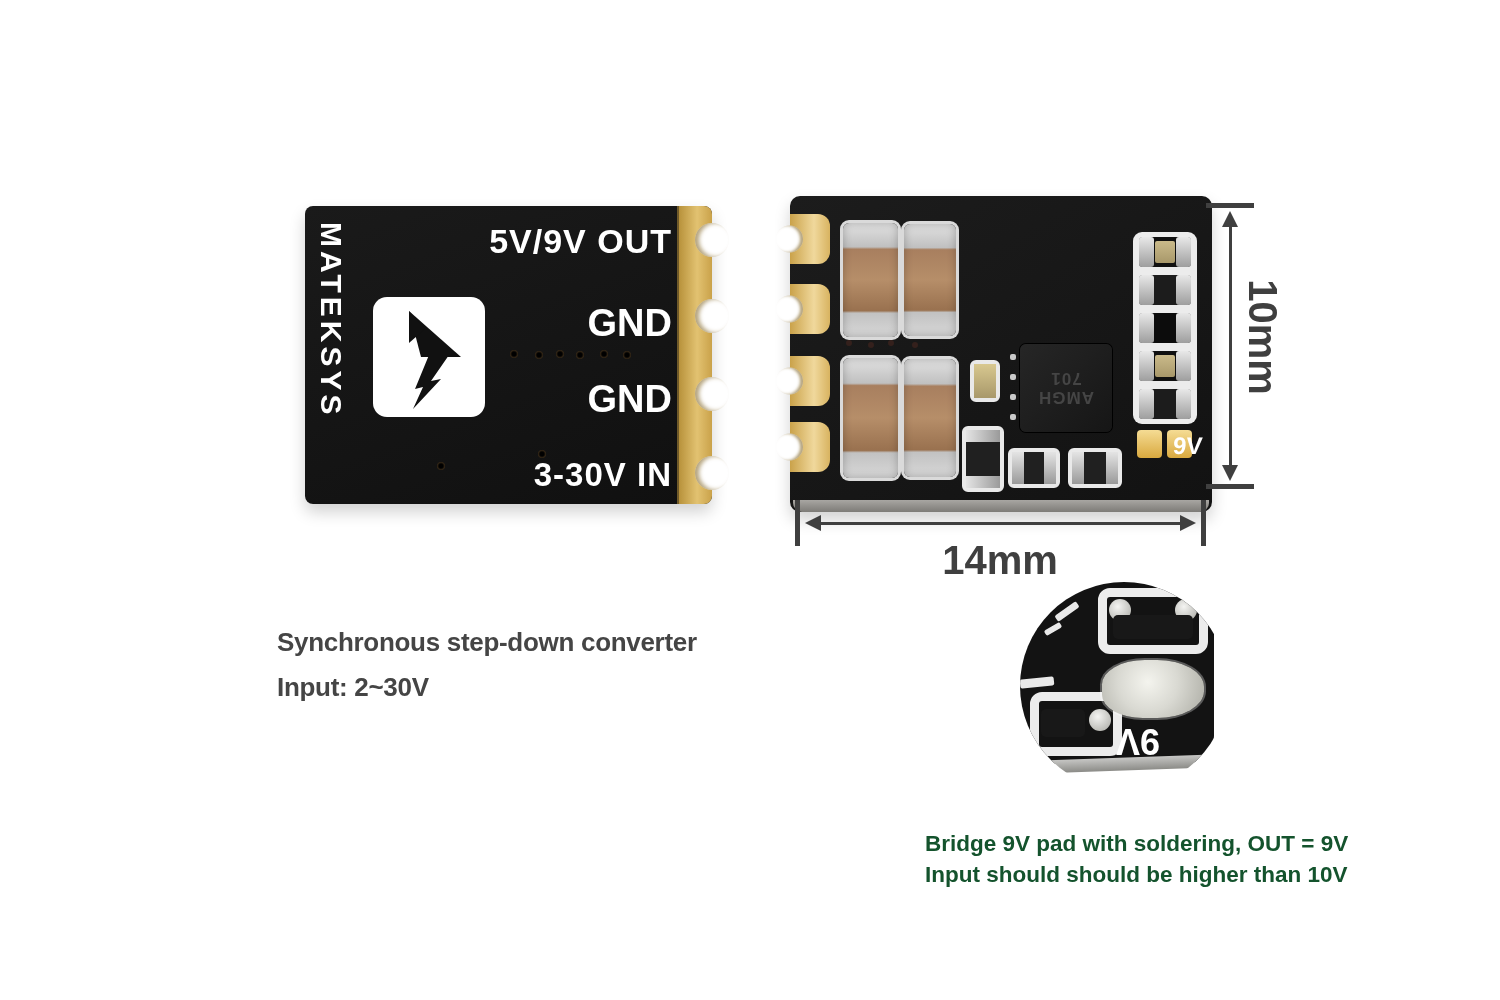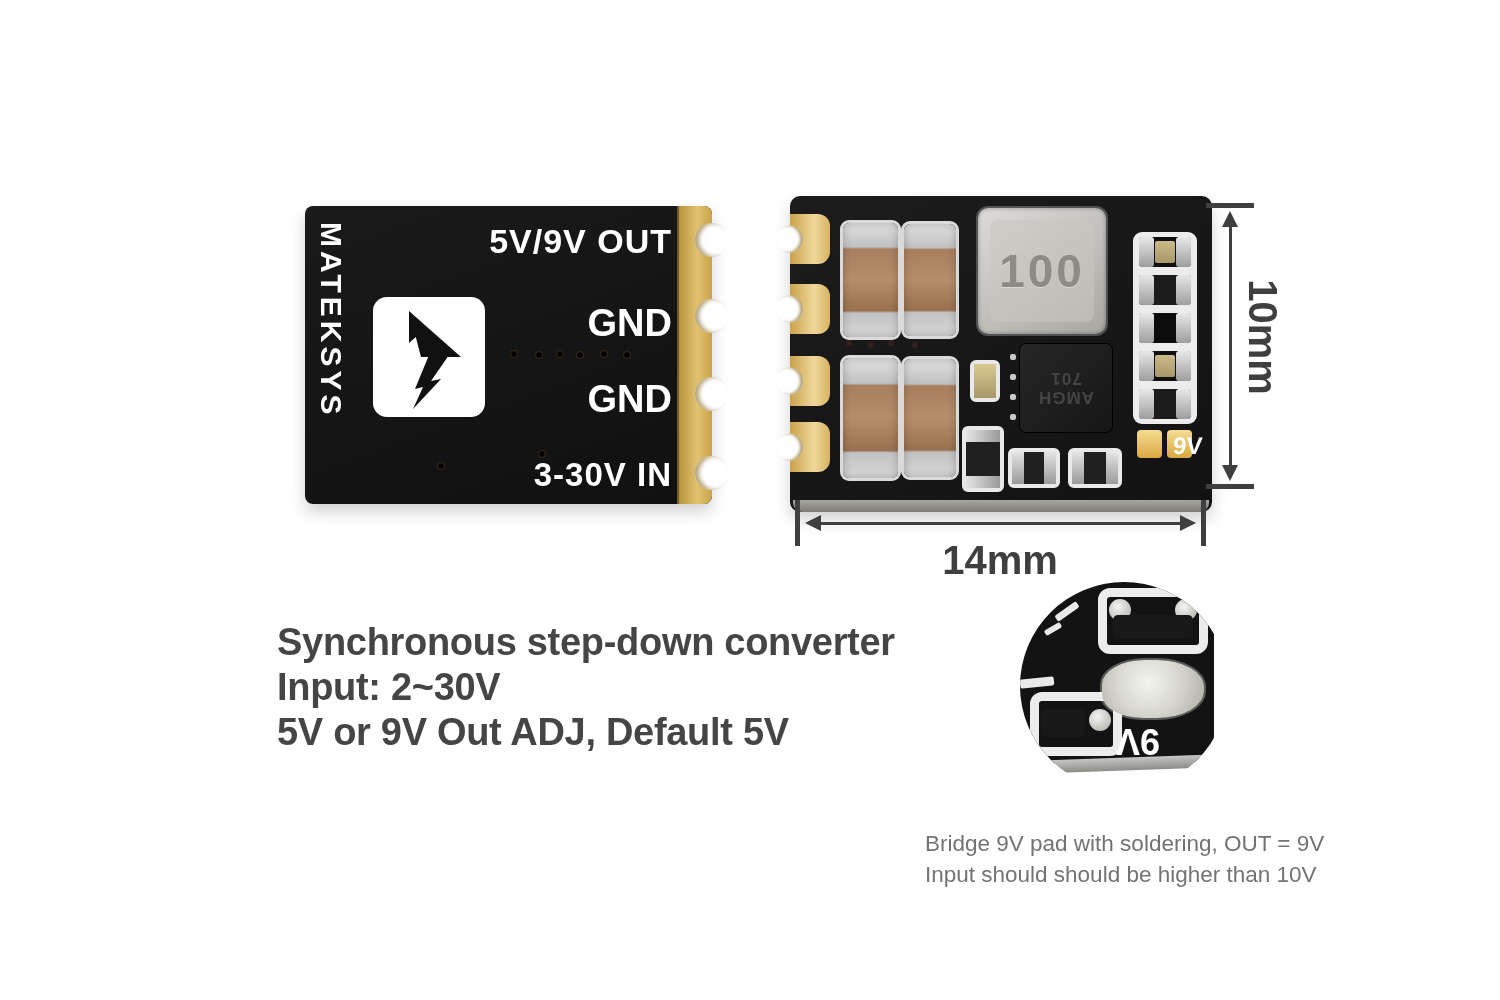--- a/index.html
+++ b/index.html
@@ -64,40 +64,40 @@
   .scomp.vert{flex-direction:column;}
   .scomp.vert .end{width:auto;height:12px;background:linear-gradient(90deg,#e4e4e4,#9a9a9a);}
   .rvia{position:absolute;width:6px;height:6px;border-radius:50%;background:#34201c;}
 
   
   .dim{background:#3f3f3f;}
   .dim-label{color:#3f3f3f;font-weight:bold;font-size:40px;white-space:nowrap;}
   .arrow{width:0;height:0;position:absolute;}
 
   
-  .specs{left:277px;top:620px;color:#454545;font-weight:bold;font-size:38px;line-height:45px;letter-spacing:-.3px;}
+  .specs{left:277px;top:620px;color:#454545;font-weight:bold;font-size:26px;line-height:45px;letter-spacing:-.3px;}
   .spec-gap{margin-top:37px;}
 
   
   .inset{left:1020px;top:582px;width:208px;height:208px;border-radius:50%;overflow:hidden;background:#fff;}
   .inset-pcb{position:absolute;left:-14px;top:-14px;width:208px;height:196px;background:#131313;
              border-radius:2px 8px 28px 6px;}
   .iedge{position:absolute;left:-8px;top:176px;width:200px;height:13px;transform:rotate(-2deg);
          background:linear-gradient(180deg,#c6c6c4,#8b8b87);}
   .iframe{position:absolute;border:9px solid #ececec;border-radius:12px;}
   .iblob{position:absolute;border-radius:50%;background:radial-gradient(circle at 40% 35%,#f4f4f2,#a8a8a2);}
   .ibody{position:absolute;background:#181818;border-radius:5px;}
   .solder{position:absolute;left:82px;top:78px;width:102px;height:58px;border-radius:42% 46% 46% 40%;
           background:radial-gradient(circle at 45% 38%,#f4f4ee 0%,#d9d9d2 45%,#aaaaa2 100%);
           box-shadow:0 0 0 2px rgba(255,255,255,.3);}
   .islash{position:absolute;background:#e9e9e9;border-radius:2px;}
   .inset-9v{position:absolute;left:96px;top:138px;color:#fff;font-weight:bold;font-size:36px;transform:rotate(180deg);}
 
   
-  .caption{left:925px;top:828px;color:#737373;font-weight:normal;font-size:22.5px;line-height:31px;white-space:nowrap;}
+  .caption{left:925px;top:828px;color:#14532d;font-weight:bold;font-size:22.5px;line-height:31px;white-space:nowrap;}
 </style>
 </head>
 <body>
 
 <div class="abs" style="width:1500px;height:1000px;">
 
   <div class="abs board-left">
     <div class="gold-strip">
       <span class="notch" style="top:17px"></span>
       <span class="notch" style="top:93px"></span>
@@ -138,25 +138,20 @@
       </div>
     <div class="gpad" style="top:226px">
         <span class="hole"></span>
       </div>
 
     <div class="cap" style="left:53px;top:27px;width:55px;height:114px"></div>
     <div class="cap" style="left:114px;top:28px;width:52px;height:112px"></div>
     <div class="cap" style="left:53px;top:162px;width:55px;height:120px"></div>
     <div class="cap" style="left:114px;top:163px;width:52px;height:118px"></div>
 
-    <div class="abs inductor">
-      <div class="inductor-face">
-        <span class="inductor-mark">100</span>
-      </div>
-    </div>
 
     <div class="abs ic">
       <div class="ic-text">
         <div>AMGH</div>
         <div>701</div>
       </div>
     </div>
     <span class="pin" style="left:220px;top:158px"></span>
     <span class="pin" style="left:220px;top:178px"></span>
     <span class="pin" style="left:220px;top:198px"></span>
@@ -235,21 +230,20 @@
     <div class="abs dim" style="left:1201px;top:500px;width:5px;height:46px"></div>
     <div class="abs dim" style="left:812px;top:522px;width:377px;height:3px"></div>
     <div class="arrow" style="left:805px;top:515px;border-top:8px solid transparent;border-bottom:8px solid transparent;border-right:16px solid #3f3f3f"></div>
     <div class="arrow" style="left:1180px;top:515px;border-top:8px solid transparent;border-bottom:8px solid transparent;border-left:16px solid #3f3f3f"></div>
     <div class="abs dim-label" style="left:1000px;top:560px;transform:translate(-50%,-50%)">14mm</div>
   </div>
 
   <div class="abs specs">
     <div>Synchronous step-down converter</div>
     <div>Input: 2~30V</div>
-    <div>5V or 9V Out ADJ, Default 5V</div>
   </div>
 
   <div class="abs inset">
     <div class="inset-pcb"></div>
     <div class="iedge"></div>
     <div class="iframe" style="left:78px;top:6px;width:92px;height:48px">
       <span class="iblob" style="left:2px;top:2px;width:22px;height:22px"></span>
       <span class="iblob" style="right:2px;top:2px;width:22px;height:22px"></span>
       <span class="ibody" style="left:6px;top:18px;right:6px;height:24px"></span>
     </div>

